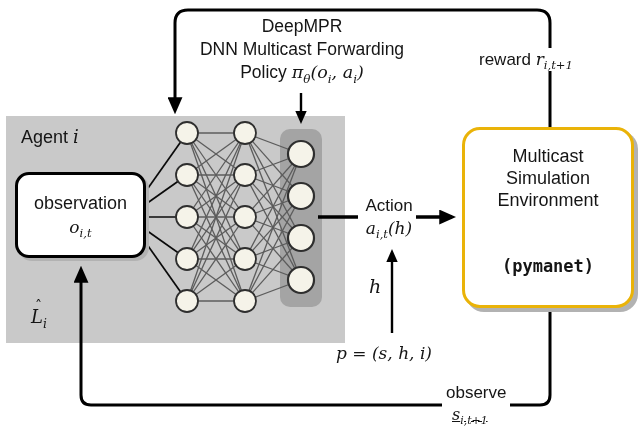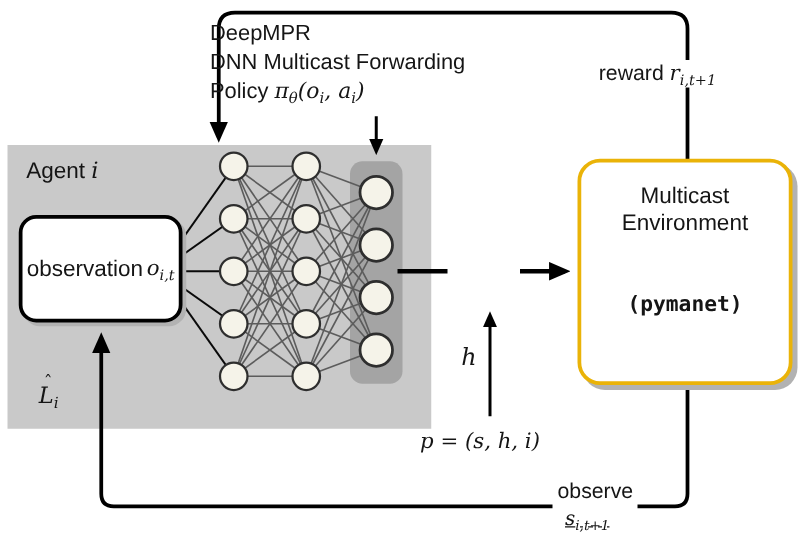--- a/index.html
+++ b/index.html
@@ -9,32 +9,32 @@
   }
   .abs{position:absolute;}
   .math{font-family:"DejaVu Serif",serif;font-style:italic;}
   sub{font-size:68%;line-height:0;}
   .agent-box{left:6px;top:116px;width:339px;height:227px;background:var(--agent-bg);z-index:0;}
   .out-rect{left:280px;top:129px;width:42px;height:178px;background:var(--output-layer-bg);border-radius:10px;z-index:0;}
   svg.wires{left:0;top:0;z-index:1;}
   .obs-box{
     left:15px;top:172px;width:131px;height:86px;background:#ffffff;border:3px solid #000;
     border-radius:14px;box-shadow:3px 3px 0 var(--shadow);z-index:2;box-sizing:border-box;
-    display:flex;flex-direction:row;align-items:center;justify-content:center;gap:3px;
+    display:flex;flex-direction:column;align-items:center;justify-content:center;gap:3px;
   }
   .obs-title{font-size:18px;}
   .obs-math{font-size:17px;}
   .env-box{
     left:462px;top:127px;width:172px;height:181px;background:#ffffff;border:3px solid #eab308;
     border-radius:18px;box-shadow:4px 4px 0 var(--shadow);z-index:2;box-sizing:border-box;
     text-align:center;padding-top:15px;font-size:18px;line-height:22px;
   }
   .env-code{margin-top:44px;font-family:"DejaVu Sans Mono",monospace;font-size:17px;font-weight:700;}
   .lbl{z-index:3;}
-  .title-block{left:168px;top:15px;width:268px;font-size:17.5px;line-height:23px;}
+  .title-block{left:168px;top:15px;width:268px;text-align:center;font-size:17.5px;line-height:23px;}
   .reward-lbl{left:477px;top:48px;background:#ffffff;padding:1px 2px;font-size:17px;}
   .agent-lbl{left:21px;top:126px;font-size:18px;text-align:right;}
   .params-lbl{left:158px;top:316px;width:135px;text-align:center;font-size:16.5px;}
   .lhat-lbl{left:31px;top:306px;font-size:18px;}
   .lhat{position:relative;display:inline-block;}
   .hat{position:absolute;top:-8px;left:4px;font-size:14px;font-style:normal;}
   .action-lbl{left:350px;top:195px;width:78px;text-align:center;font-size:17px;line-height:22px;}
   .h-lbl{left:369px;top:275px;font-size:19px;}
   .p-lbl{left:330px;top:343px;width:108px;text-align:center;font-size:17px;}
   .observe-lbl{left:442px;top:383px;background:#ffffff;padding:0 4px 5px 4px;font-size:17px;}
@@ -137,37 +137,42 @@
     <path d="M550,308 V395 Q550,405 540,405 H91 Q81,405 81,395 V270" fill="none" stroke="#000" stroke-width="3" marker-end="url(#ah-big)"></path>
   </svg>
 
   <div class="abs obs-box">
     <div class="obs-title">observation</div>
     <div class="obs-math math">o<sub>i,t</sub></div>
   </div>
 
   <div class="abs env-box">
     <div>Multicast</div>
+    <div>Simulation</div>
     <div>Environment</div>
     <div class="env-code">(pymanet)</div>
   </div>
 
   <div class="abs title-block lbl">
     <div>DeepMPR</div>
     <div>DNN Multicast Forwarding</div>
     <div><span>Policy </span><span class="math">π<sub>θ</sub>(o<sub>i</sub>, a<sub>i</sub>)</span></div>
   </div>
 
   <div class="abs reward-lbl lbl"><span>reward </span><span class="math">r<sub>i,t+1</sub></span></div>
 
   <div class="abs agent-lbl lbl"><span>Agent </span><span class="math">i</span></div>
 
 
   <div class="abs lhat-lbl lbl math"><span class="lhat"><span class="hat">ˆ</span><span>L</span><sub>i</sub></span></div>
 
+  <div class="abs action-lbl lbl">
+    <div>Action</div>
+    <div class="math">a<sub>i,t</sub>(h)</div>
+  </div>
 
   <div class="abs h-lbl lbl math">h</div>
 
   <div class="abs observe-lbl lbl">observe</div>
 
   <div class="abs p-lbl lbl math">p = (s, h, i)</div>
 
   <div class="abs s-lbl lbl math">s<sub>i,t+1</sub></div>
 
 </div>

